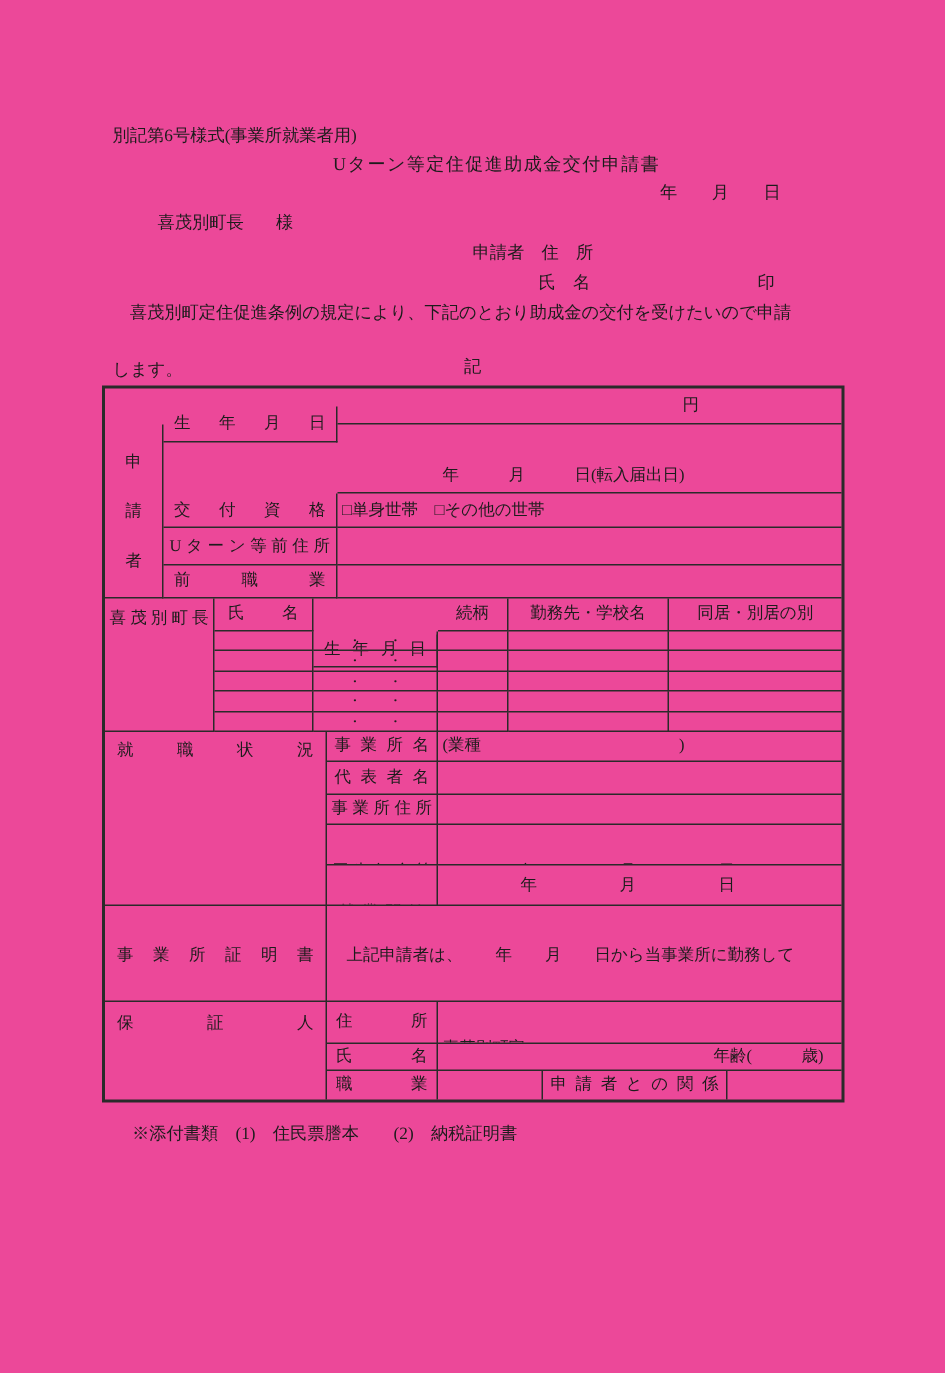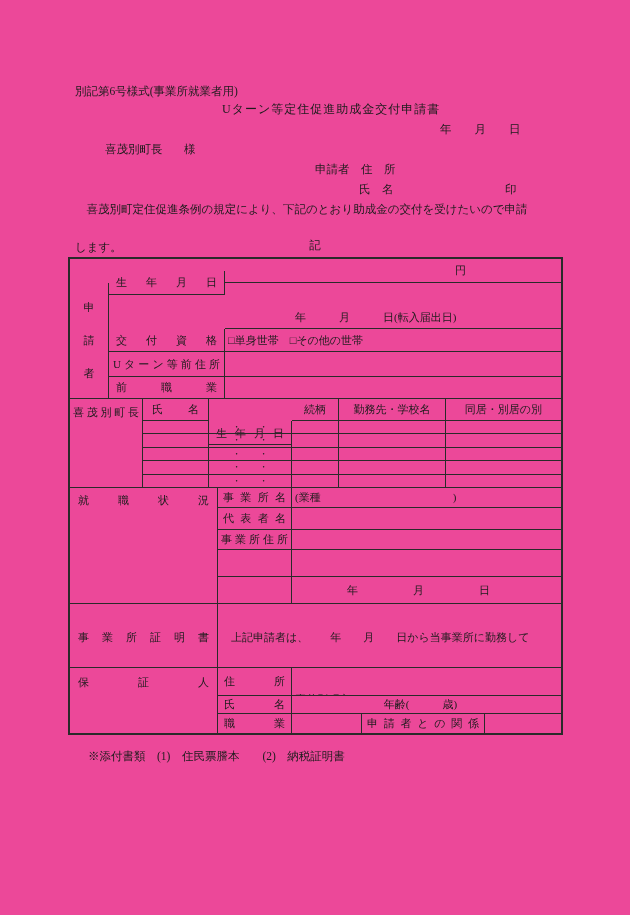--- a/index.html
+++ b/index.html
@@ -137,21 +137,21 @@
 
     <div class="cell br just" style="left:0;top:409px;width:148px;height:65px;line-height:20px;padding:4px 8px 0 8px;">保証人</div>
 
     <div class="cell br bb just" style="left:148px;top:409px;width:74px;height:28px;line-height:26px;padding:0 6px;">住所</div>
     <div class="cell bb" style="left:222px;top:409px;width:269px;height:28px;">
       <div class="ln" style="line-height:13px;padding:1px 0 0 3px;">喜茂別町字</div>
       
     </div>
 
     <div class="cell br bb just" style="left:148px;top:437px;width:74px;height:18px;line-height:17px;padding:0 6px;">氏名</div>
-    <div class="cell bb" style="left:222px;top:437px;width:269px;height:18px;line-height:17px;text-align:center;padding-right:12px;">年齢(　　　歳)</div>
+    <div class="cell bb" style="left:222px;top:437px;width:269px;height:18px;line-height:17px;text-align:right;padding-right:12px;">年齢(　　　歳)</div>
 
     <div class="cell br just" style="left:148px;top:455px;width:74px;height:19px;line-height:18px;padding:0 6px;">職業</div>
     <div class="cell br" style="left:222px;top:455px;width:70px;height:19px;"></div>
     <div class="cell br just" style="left:292px;top:455px;width:123px;height:19px;line-height:18px;padding:0 5px;">申請者との関係</div>
     <div class="cell" style="left:415px;top:455px;width:76px;height:19px;"></div>
 
   </div>
 
   <div class="t" style="left:88px;top:749px;">※添付書類　(1)　住民票謄本　　(2)　納税証明書</div>
 

